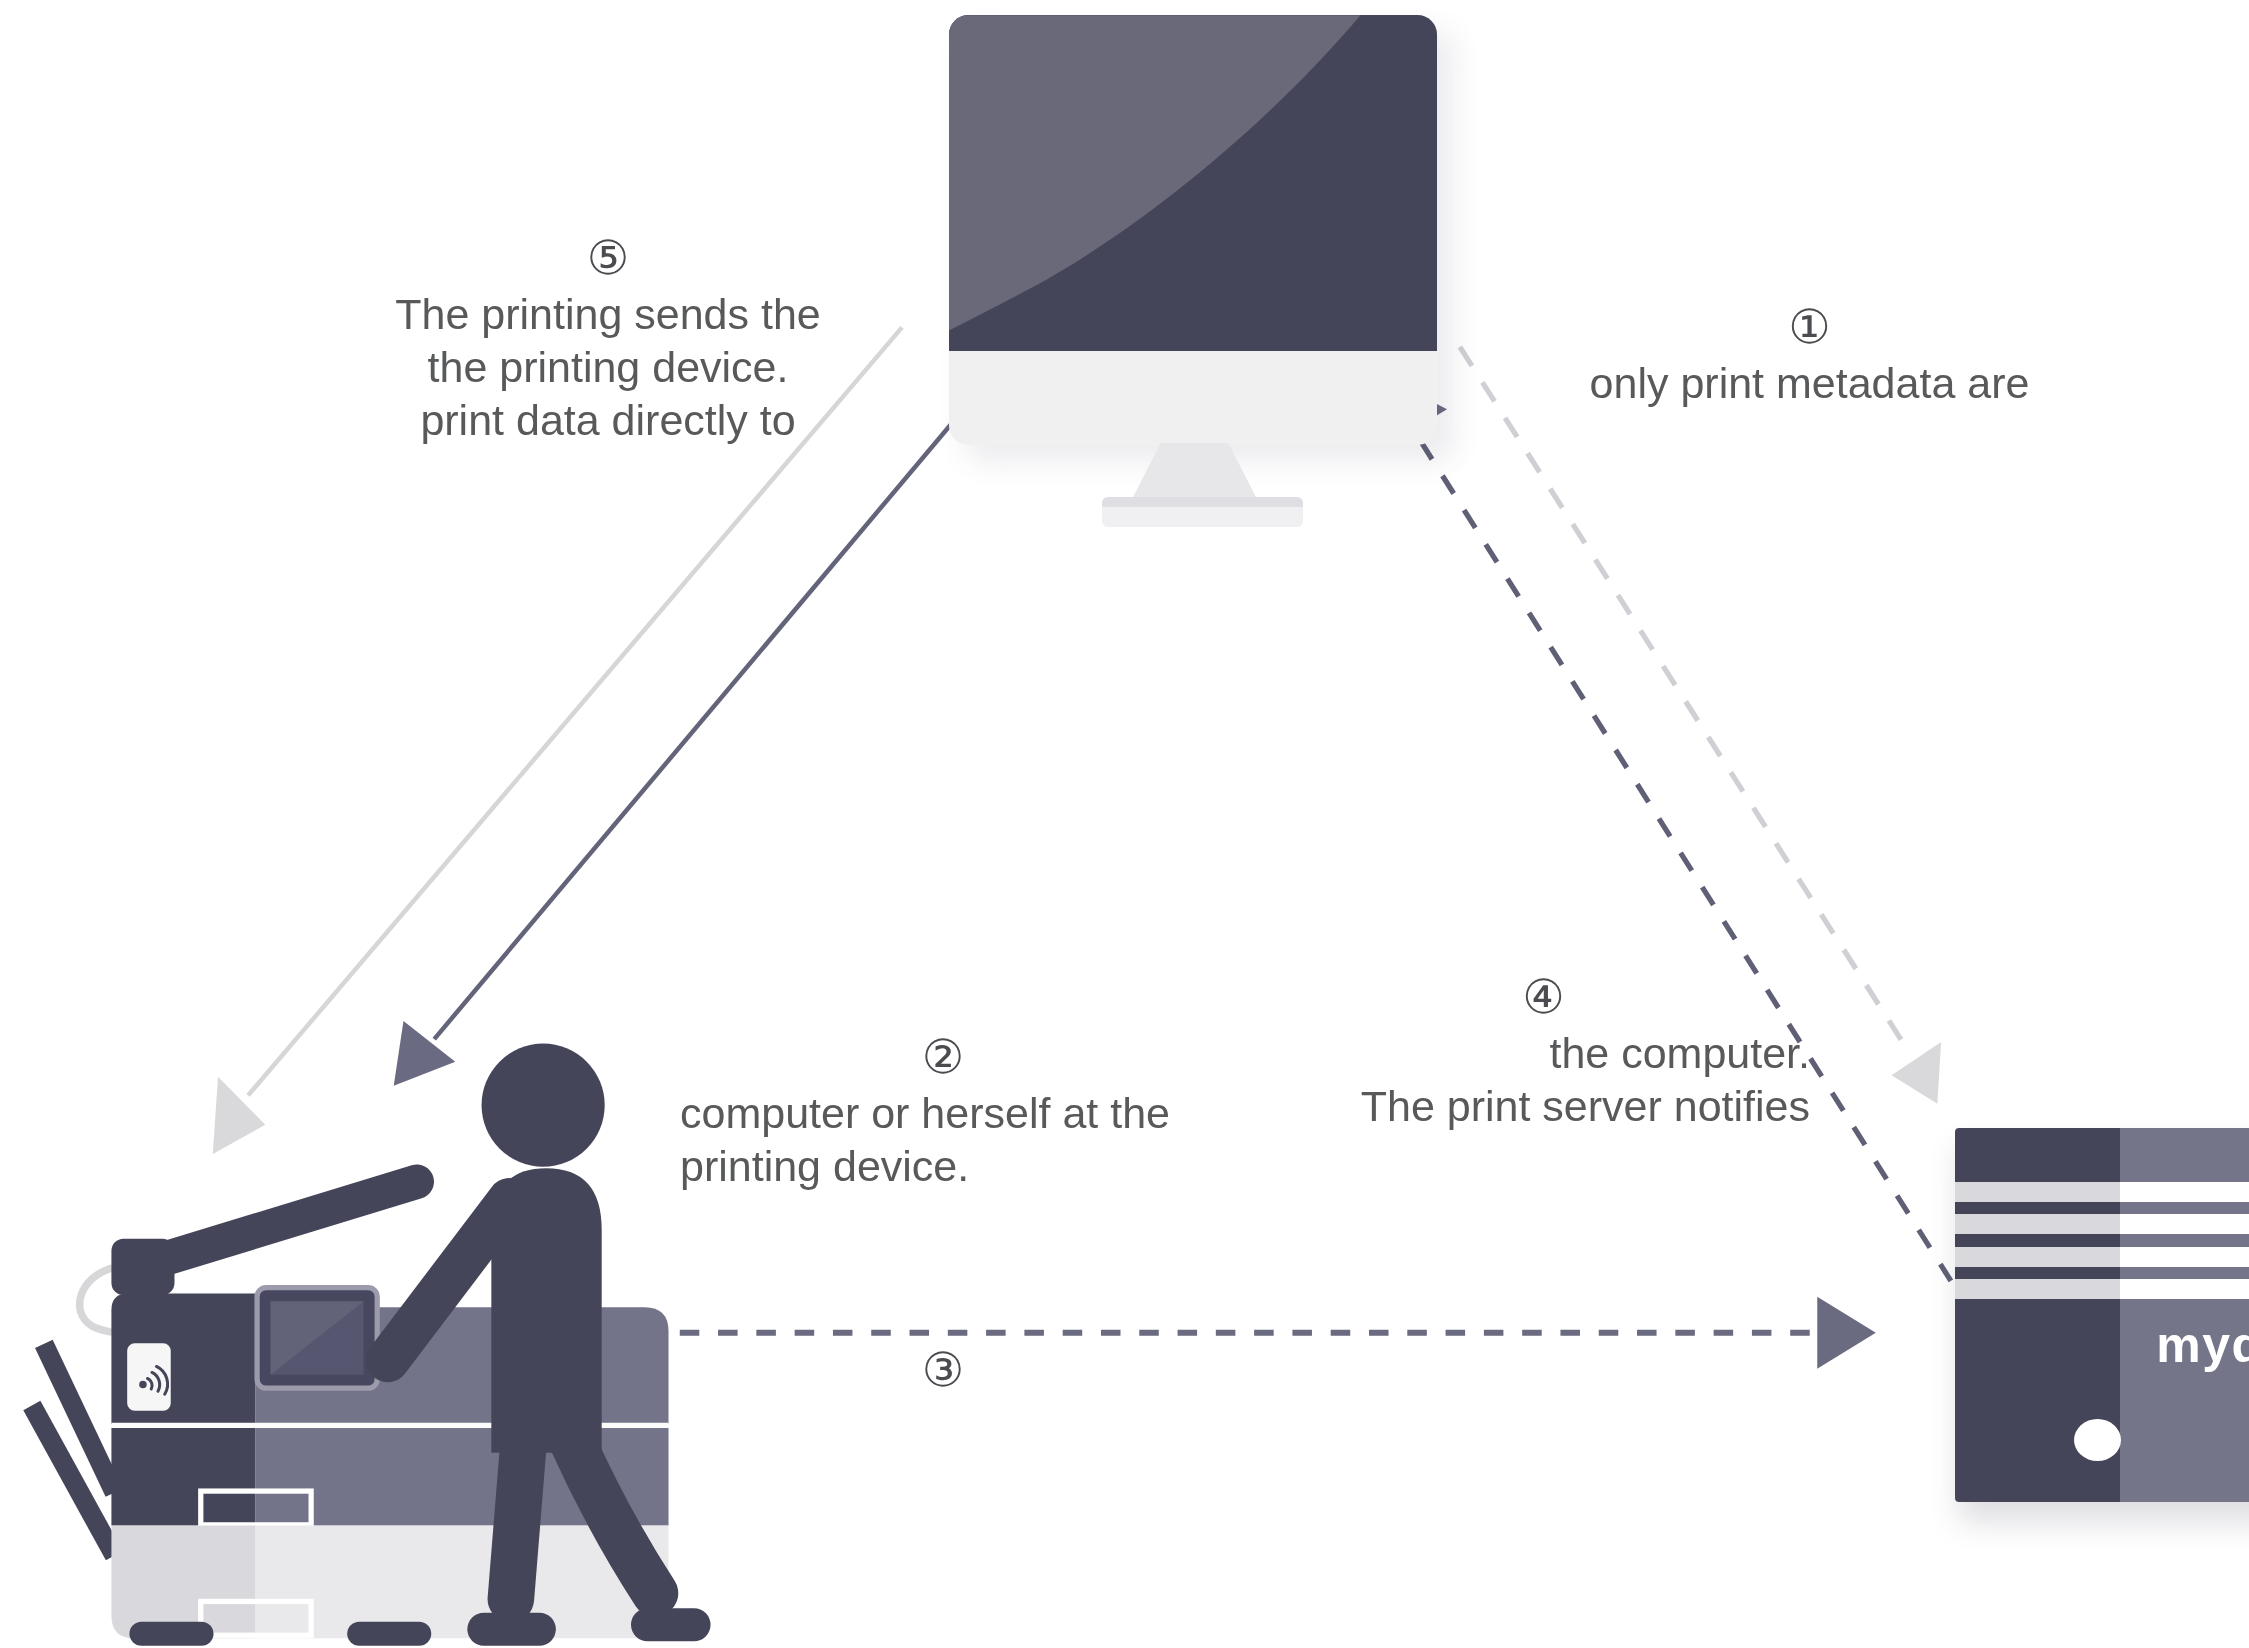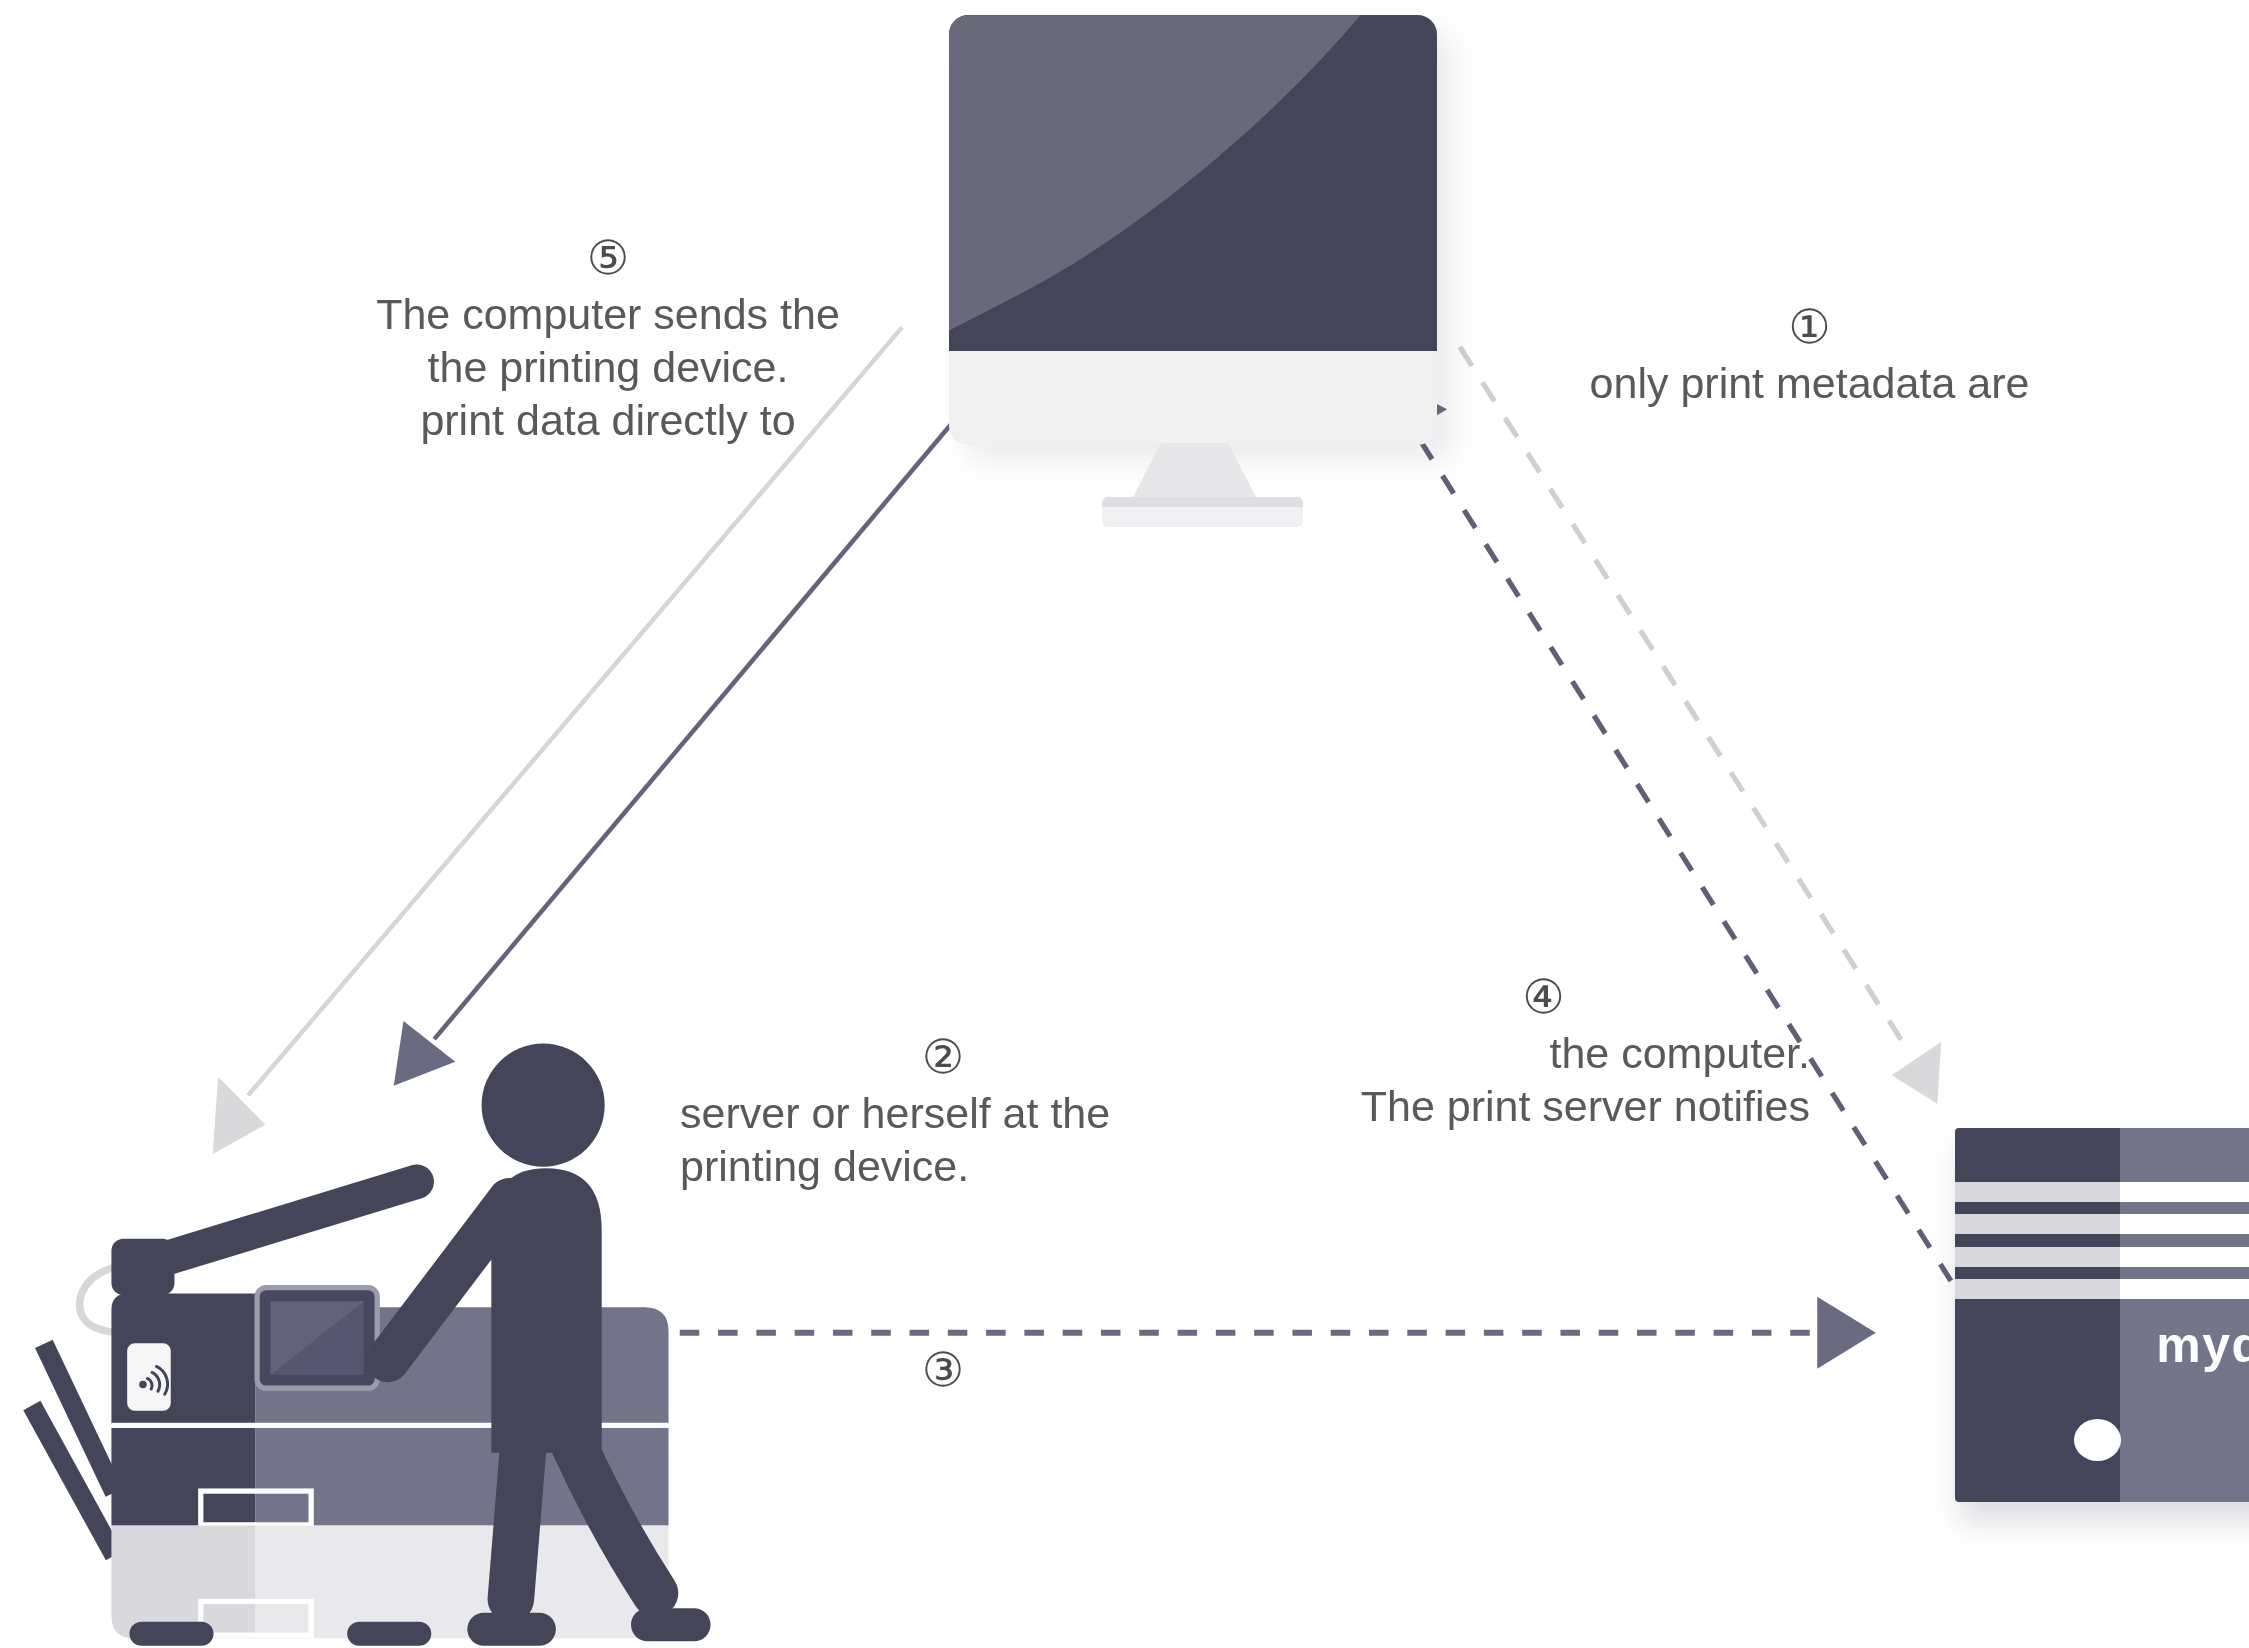--- a/index.html
+++ b/index.html
@@ -150,33 +150,33 @@
     <div class="stripe" style="top:54px"></div>
     <div class="stripe" style="top:86px"></div>
     <div class="stripe" style="top:119px"></div>
     <div class="stripe" style="top:151px"></div>
     <div class="logo">myq</div>
     <div class="power"></div>
   </div>
 
   <div class="step center" style="left:300px;top:231px;width:616px">
     <div class="num">⑤</div>
-    <div class="line">The computer sends the</div>
+    <div class="line">The printing sends the</div>
     <div class="line">the printing device.</div>
     <div class="line">print data directly to</div>
   </div>
 
   <div class="step center" style="left:1509px;top:300px;width:601px">
     <div class="num">①</div>
     <div class="line">only print metadata are</div>
   </div>
 
   <div class="step leftal" style="left:680px;top:1030px;width:526px">
     <div class="num">②</div>
-    <div class="line">server or herself at the</div>
+    <div class="line">computer or herself at the</div>
     <div class="line">printing device.</div>
   </div>
 
   <div class="step rightal" style="left:1277px;top:970px;width:533px">
     <div class="num">④</div>
     <div class="line">the computer.</div>
     <div class="line">The print server notifies</div>
   </div>
 
   <div class="step leftal" style="left:680px;top:1343px;width:526px">

